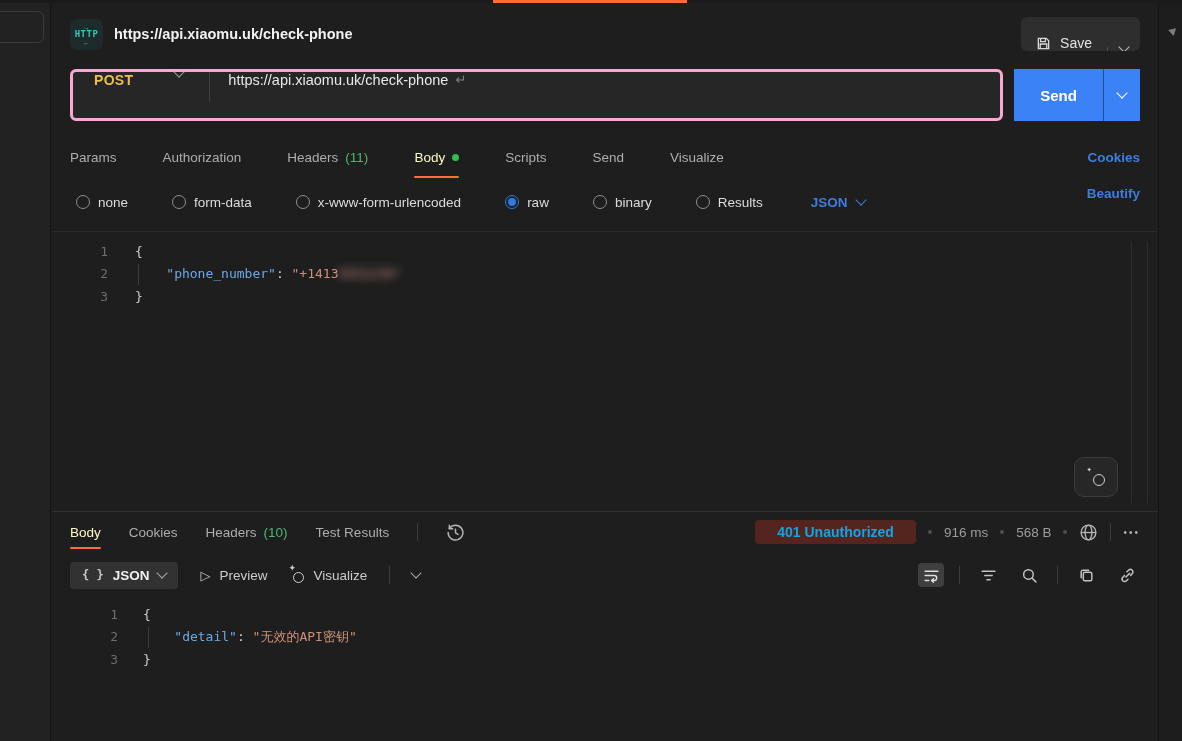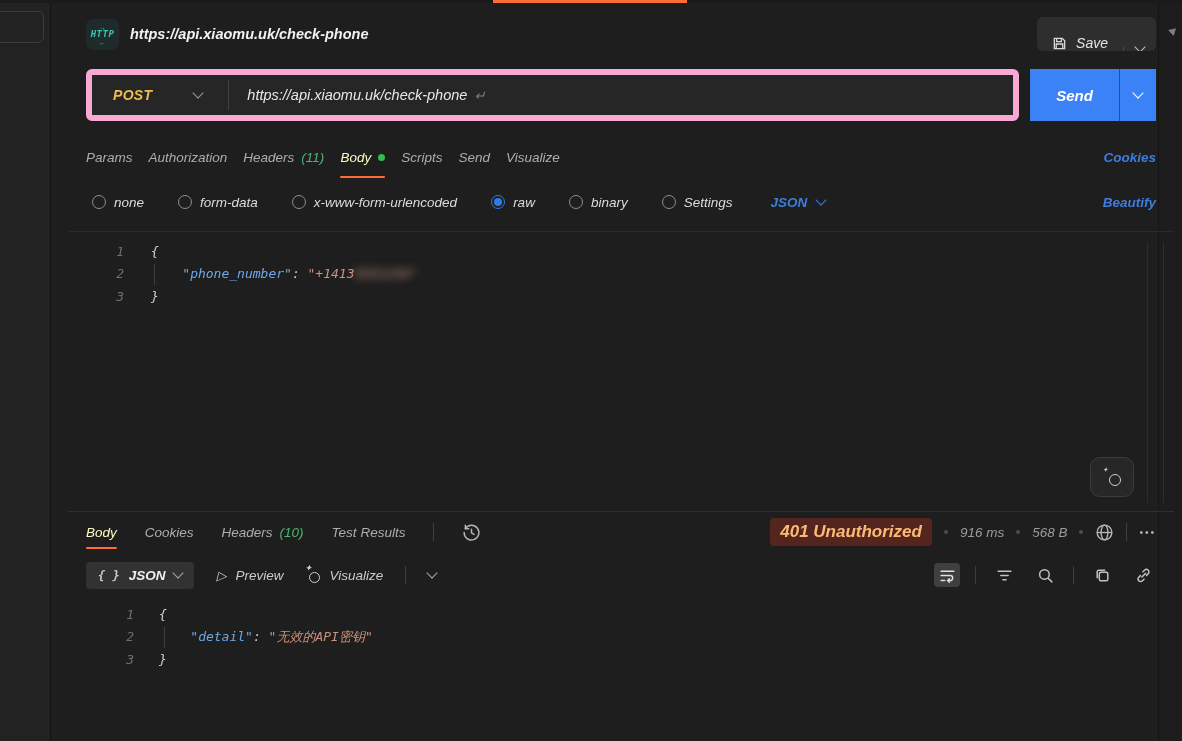--- a/index.html
+++ b/index.html
@@ -13,61 +13,61 @@
   .top-strip { position:absolute; left:0; top:0; width:100%; height:3px; background:#1a1a1a; }
   .tab-indicator { position:absolute; left:493px; top:0; width:194px; height:3px; background:#ff6c37; }
 
   .left-rail { position:absolute; left:0; top:3px; width:51px; height:738px; background:#222222; border-right:1px solid #141414; }
   .rail-box { position:absolute; left:-8px; top:8px; width:52px; height:32px; border:1px solid #3c3c3c; border-radius:6px; }
   .right-rail { position:absolute; left:1158px; top:3px; width:24px; height:738px; background:#1d1d1d; border-left:1px solid #141414; }
   .cursor-artifact { position:absolute; left:1168px; top:27px; width:0; height:0;
     border-top:4px solid transparent; border-bottom:4px solid transparent; border-right:7px solid #8f8f8f;
     transform:rotate(18deg); opacity:.85; }
 
-  .main { position:absolute; left:68px; top:3px; width:1106px; height:738px;font-style:italic; }
+  .main { position:absolute; left:52px; top:3px; width:1106px; height:738px; }
 
   
   .header { position:absolute; top:5px; left:0; right:0; height:52px; display:flex; align-items:center; padding:0 18px; }
   .http-badge { width:33px; height:31px; border-radius:7px; background:#1f2b2b; color:#39c5b4;
     display:flex; flex-direction:column; align-items:center; justify-content:center; line-height:1; flex:none; }
   .http-badge .arrow { font-size:7px; height:6px; }
   .http-badge .word { font-size:9px; font-weight:700; letter-spacing:.5px; font-family:"DejaVu Sans Mono",monospace; }
   .req-title { margin-left:11px; font-size:14.5px; font-weight:700; color:#f2f2f2; }
   .save-btn { margin-left:auto; height:34px; display:flex; align-items:flex-end; background:#2e2e2e; border-radius:6px; overflow:hidden; }
   .save-main { display:flex; align-items:center; gap:9px; padding:0 15px; font-size:14px; color:#e3e3e3; }
   .save-caret { width:33px; border-left:1px solid #484848; display:flex; align-items:center; justify-content:center; }
 
   .caret { width:8px; height:8px; border-right:1.6px solid currentColor; border-bottom:1.6px solid currentColor;
     transform:rotate(45deg); margin-top:-4px; display:inline-block; }
 
   
   .url-row { position:absolute; top:66px; left:18px; right:18px; height:52px; display:flex; gap:11px; }
-  .url-box { flex:1; display:flex; align-items:center; border:6px solid #f9a8d4; border-radius:6px; background:#262626; }
+  .url-box { flex:1; display:flex; border:3px solid #f9a8d4; border-radius:6px; background:#262626; }
   .method { color:#edbe4e; font-weight:700; font-size:14px; padding-left:21px; letter-spacing:.3px; }
   .method-caret { color:#9a9a9a; margin-left:42px; }
   .url-vdiv { width:1px; height:30px; background:#404040; margin-left:26px; }
   .url-text { margin-left:18px; font-size:14.5px; color:#e8e8e8; }
   .return-glyph { color:#808080; font-size:13px; margin-left:7px; }
   .send-btn { width:126px; display:flex; align-items:stretch; background:#3b82f6; border-radius:0; overflow:hidden; flex:none; }
   .send-main { flex:1; display:flex; align-items:center; justify-content:center; color:#fff; font-weight:700; font-size:15px; }
   .send-caret { width:37px; border-left:1px solid rgba(10,40,90,.55); display:flex; align-items:center; justify-content:center; color:#fff; }
 
   
-  .req-tabs { position:absolute; top:132px; left:18px; right:18px; height:44px; display:flex; align-items:center; gap:16px;
+  .req-tabs { position:absolute; top:132px; left:18px; right:18px; height:44px; display:flex; align-items:center; gap:46px;
     font-size:13.5px; color:#adadad; }
   .tab { position:relative; display:flex; align-items:center; gap:7px; height:100%; }
   .tab.active { color:#fef9c3; }
   .tab.active::after { content:""; position:absolute; left:0; right:0; bottom:1px; height:2px; background:#ff6c37; border-radius:1px; }
   .count { color:#4db56f; }
   .green-dot { width:7px; height:7px; border-radius:50%; background:#2fbf4f; }
   .link-blue { color:#3e7ddd; font-weight:700; font-size:13.5px; }
   .push-right { margin-left:auto; }
 
   
-  .radio-row { position:absolute; top:183px; left:24px; right:18px; height:32px; display:flex; align-items:center; gap:34px;
+  .radio-row { position:absolute; top:183px; left:24px; right:18px; height:32px; display:flex; gap:44px;
     font-size:13.5px; color:#dcdcdc; }
   .radio-opt { display:flex; align-items:center; gap:8px; }
   .radio { width:14px; height:14px; border-radius:50%; border:1.5px solid #8e8e8e; position:relative; flex:none; }
   .radio.selected { border-color:#2f7ae5; }
   .radio.selected::after { content:""; position:absolute; inset:2px; border-radius:50%; background:#2f7ae5; }
   .lang-select { display:flex; align-items:center; gap:10px; color:#3e7ddd; font-weight:700; margin-left:4px; }
 
   
   .editor { position:absolute; top:228px; left:0; right:0; height:280px; border-top:1px solid #2a2a2a; padding-top:8px;
     font-family:"DejaVu Sans Mono", monospace; font-size:13px; }
@@ -91,21 +91,21 @@
   .magic-icon.small .circle { width:11px; height:11px; }
 
   .h-div { position:absolute; top:508px; left:0; right:0; height:1px; background:#303030; }
 
   
   .resp-tabs { position:absolute; top:509px; left:18px; right:18px; height:40px; display:flex; align-items:center; gap:28px;
     font-size:13.5px; color:#adadad; }
   .resp-tabs .tab { height:36px; }
   .v-div { width:1px; height:18px; background:#3d3d3d; flex:none; }
   .meta-cluster { margin-left:auto; display:flex; align-items:center; gap:12px; }
-  .status-badge { background:#54251e; color:#fdba74; font-weight:700; font-size:17px; padding:4px 10px; border-radius:4px; }
+  .status-badge { background:#54251e; color:#0ea5e9; font-weight:700; font-size:14px; padding:4px 22px; border-radius:4px; }
   .meta { color:#9c9c9c; font-size:13.5px; }
   .sep-dot { width:4px; height:4px; border-radius:50%; background:#4e4e4e; }
   .icon { color:#b5b5b5; display:flex; align-items:center; justify-content:center; }
   .ellipsis { color:#b5b5b5; font-size:10px; letter-spacing:2px; }
 
   
   .resp-toolbar { position:absolute; top:553px; left:18px; right:18px; height:38px; display:flex; align-items:center; gap:22px; }
   .json-pill { display:flex; align-items:center; gap:9px; background:#323232; border-radius:4px; padding:6px 12px; font-size:13.5px; }
   .braces { color:#c8c8c8; font-weight:700; font-family:"DejaVu Sans Mono",monospace; font-size:12px; }
   .pill-label { color:#f0f0f0; font-weight:600; }
@@ -222,21 +222,21 @@
       <div class="radio-opt">
         <span class="radio selected"></span>
         <span>raw</span>
       </div>
       <div class="radio-opt">
         <span class="radio"></span>
         <span>binary</span>
       </div>
       <div class="radio-opt">
         <span class="radio"></span>
-        <span>Settings</span>
+        <span>Results</span>
       </div>
       <div class="lang-select">
         <span>JSON</span>
         <span class="caret"></span>
       </div>
       <span class="link-blue push-right">Beautify</span>
     </div>
 
     <div class="editor">
       <div class="code-line">

